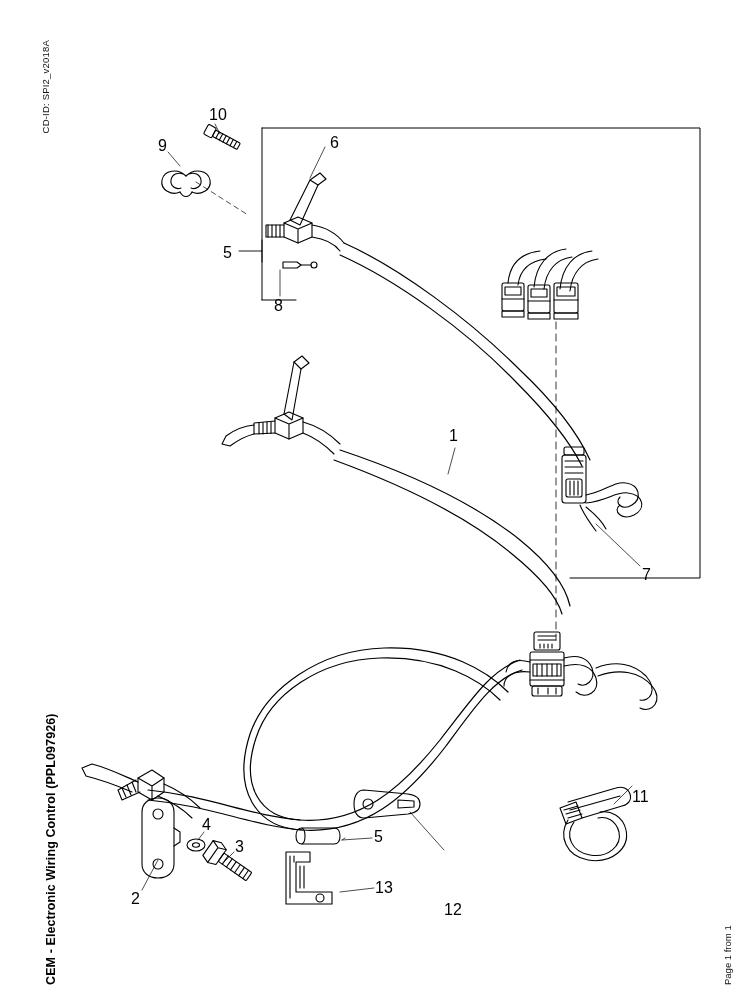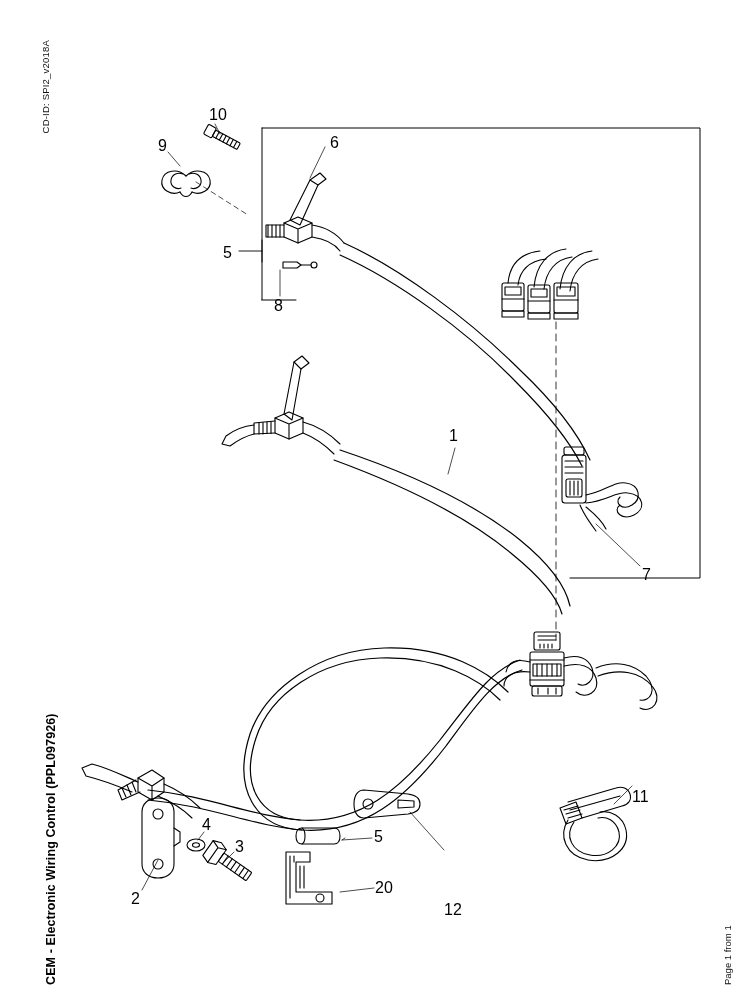--- a/index.html
+++ b/index.html
@@ -294,17 +294,17 @@
   <div class="callout" style="left:235px; top:838px;">3</div>
   <div class="callout" style="left:202px; top:816px;">4</div>
   <div class="callout" style="left:223px; top:244px;">5</div>
   <div class="callout" style="left:330px; top:134px;">6</div>
   <div class="callout" style="left:642px; top:566px;">7</div>
   <div class="callout" style="left:274px; top:297px;">8</div>
   <div class="callout" style="left:158px; top:137px;">9</div>
   <div class="callout" style="left:209px; top:106px;">10</div>
   <div class="callout" style="left:632px; top:769px;margin-top:19px;">11</div>
   <div class="callout" style="left:444px; top:901px;">12</div>
-  <div class="callout" style="left:375px; top:879px;">20</div>
+  <div class="callout" style="left:375px; top:879px;">13</div>
   <div class="callout" style="left:374px; top:828px;">5</div>
 
 
 </div>
 
 </body></html>

